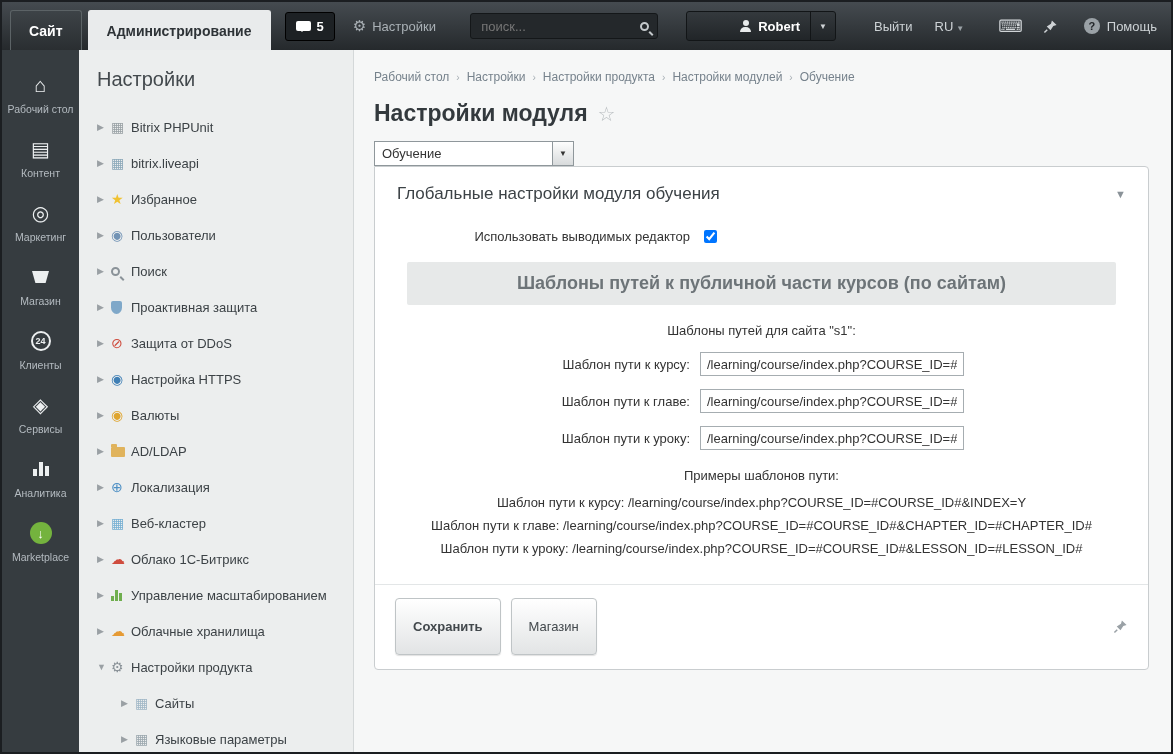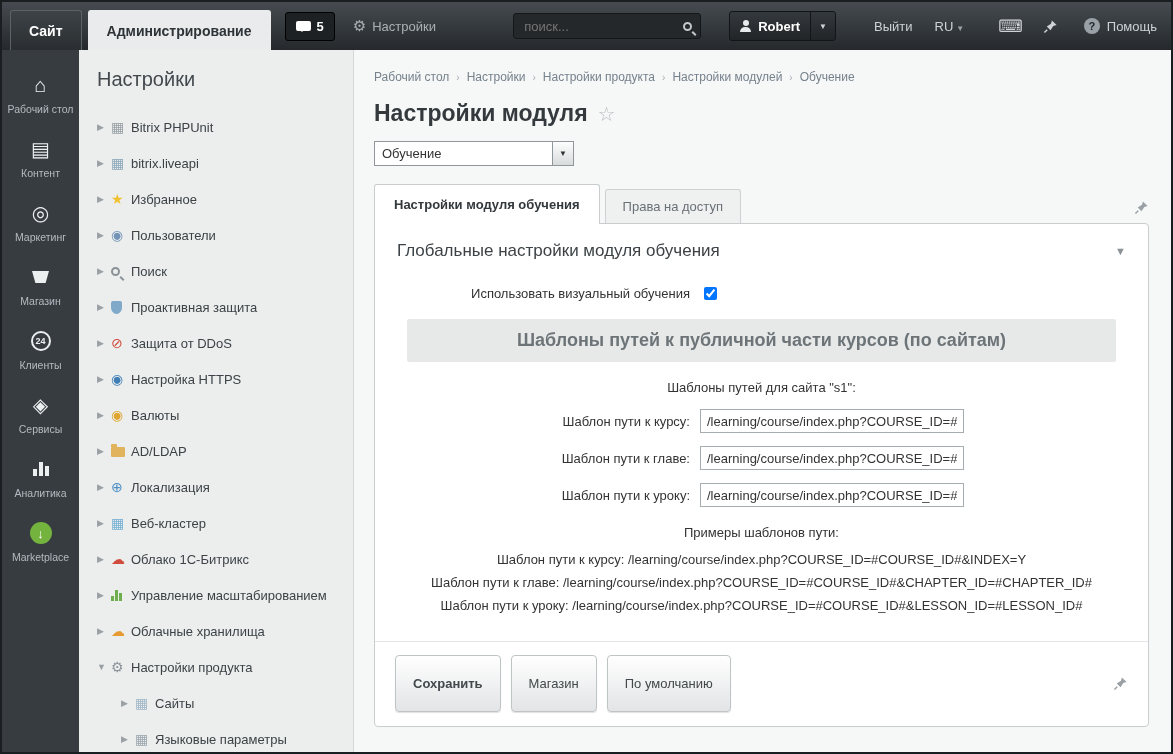--- a/index.html
+++ b/index.html
@@ -50,21 +50,21 @@
     flex:1; background:transparent; border:none; outline:none;
     color:#9aa1a6; font-size:13px; font-family:inherit; min-width:0;
   }
   .i-mag { width:9px; height:9px; border:2px solid #c3c8cb; border-radius:50%;
     position:relative; flex-shrink:0; }
   .i-mag::after { content:""; position:absolute; width:2px; height:5px; background:#c3c8cb;
     transform:rotate(-45deg); left:8px; top:7px; }
   .user-box {
     margin-left:28px; height:30px; display:flex; align-items:center;
     background:linear-gradient(#34393d,#212528); border:1px solid #121517;
-    border-radius:3px; cursor:pointer;
+    border-radius:3px; cursor:pointer;padding-left:43px;
   }
   .user-main { display:flex; align-items:center; gap:7px; padding:0 10px; }
   .i-person { width:11px; height:12px; position:relative; }
   .i-person::before { content:""; position:absolute; width:6px; height:6px; background:#e8ebec;
     border-radius:50%; left:2.5px; top:0; }
   .i-person::after { content:""; position:absolute; width:11px; height:5px; background:#e8ebec;
     border-radius:5px 5px 0 0; bottom:0; }
   .user-name { color:#fff; font-weight:bold; font-size:13px; }
   .user-caret { border-left:1px solid #121517; height:100%; display:flex; align-items:center;
     padding:0 8px; color:#cfd3d6; font-size:8px; background:linear-gradient(#3b4periodic145,#2a2e31); }
@@ -387,40 +387,30 @@
       <div class="page-title-row">
         <span class="page-title">Настройки модуля</span>
         <span class="title-star">☆</span>
       </div>
 
       <div class="mod-select">
         <span class="val">Обучение</span>
         <span class="sel-btn">▼</span>
       </div>
 
-      <div class="tabs" id="tabs-row">
-        <div class="tab active">Настройки модуля обучения</div>
-          <div class="tab">Права на доступ</div>
-          <span class="pin">
-          <svg width="15" height="15" viewBox="0 0 16 16">
-            <path d="M9.5 1.5 L14.5 6.5 L11 7.5 L8 12 L4 8 L8.5 5 Z" fill="#9aa1a6"></path>
-            <path d="M4.5 11.5 L1.5 14.5" stroke="#9aa1a6" stroke-width="1.6"></path>
-          </svg>
-        </span>
-      </div>
 
       <div class="card">
         <div class="section-head">
           <span>Глобальные настройки модуля обучения</span>
           <span class="collapse-arrow">▼</span>
         </div>
 
         <div class="form-area">
           <div class="frow">
-            <span class="lbl">Использовать визуальный обучения</span>
+            <span class="lbl">Использовать выводимых редактор</span>
             <input type="checkbox" checked="" style="">
           </div>
 
           <div class="band">Шаблоны путей к публичной части курсов (по сайтам)</div>
 
           <div class="site-tpl-label">Шаблоны путей для сайта "s1":</div>
 
           <div id="path-rows">
               <div class="frow">
                 <span class="lbl">Шаблон пути к курсу:</span>
@@ -442,21 +432,20 @@
                 <div class="ex-line">Шаблон пути к курсу: /learning/course/index.php?COURSE_ID=#COURSE_ID#&amp;INDEX=Y</div>
                 <div class="ex-line">Шаблон пути к главе: /learning/course/index.php?COURSE_ID=#COURSE_ID#&amp;CHAPTER_ID=#CHAPTER_ID#</div>
                 <div class="ex-line">Шаблон пути к уроку: /learning/course/index.php?COURSE_ID=#COURSE_ID#&amp;LESSON_ID=#LESSON_ID#</div>
               </div>
           </div>
         </div>
 
         <div class="card-footer" id="footer-row">
           <button class="btn primary">Сохранить</button>
             <button class="btn">Магазин</button>
-            <button class="btn">По умолчанию</button>
             <span class="pin">
             <svg width="15" height="15" viewBox="0 0 16 16">
               <path d="M9.5 1.5 L14.5 6.5 L11 7.5 L8 12 L4 8 L8.5 5 Z" fill="#9aa1a6"></path>
               <path d="M4.5 11.5 L1.5 14.5" stroke="#9aa1a6" stroke-width="1.6"></path>
             </svg>
           </span>
         </div>
       </div>
 
     </div>

